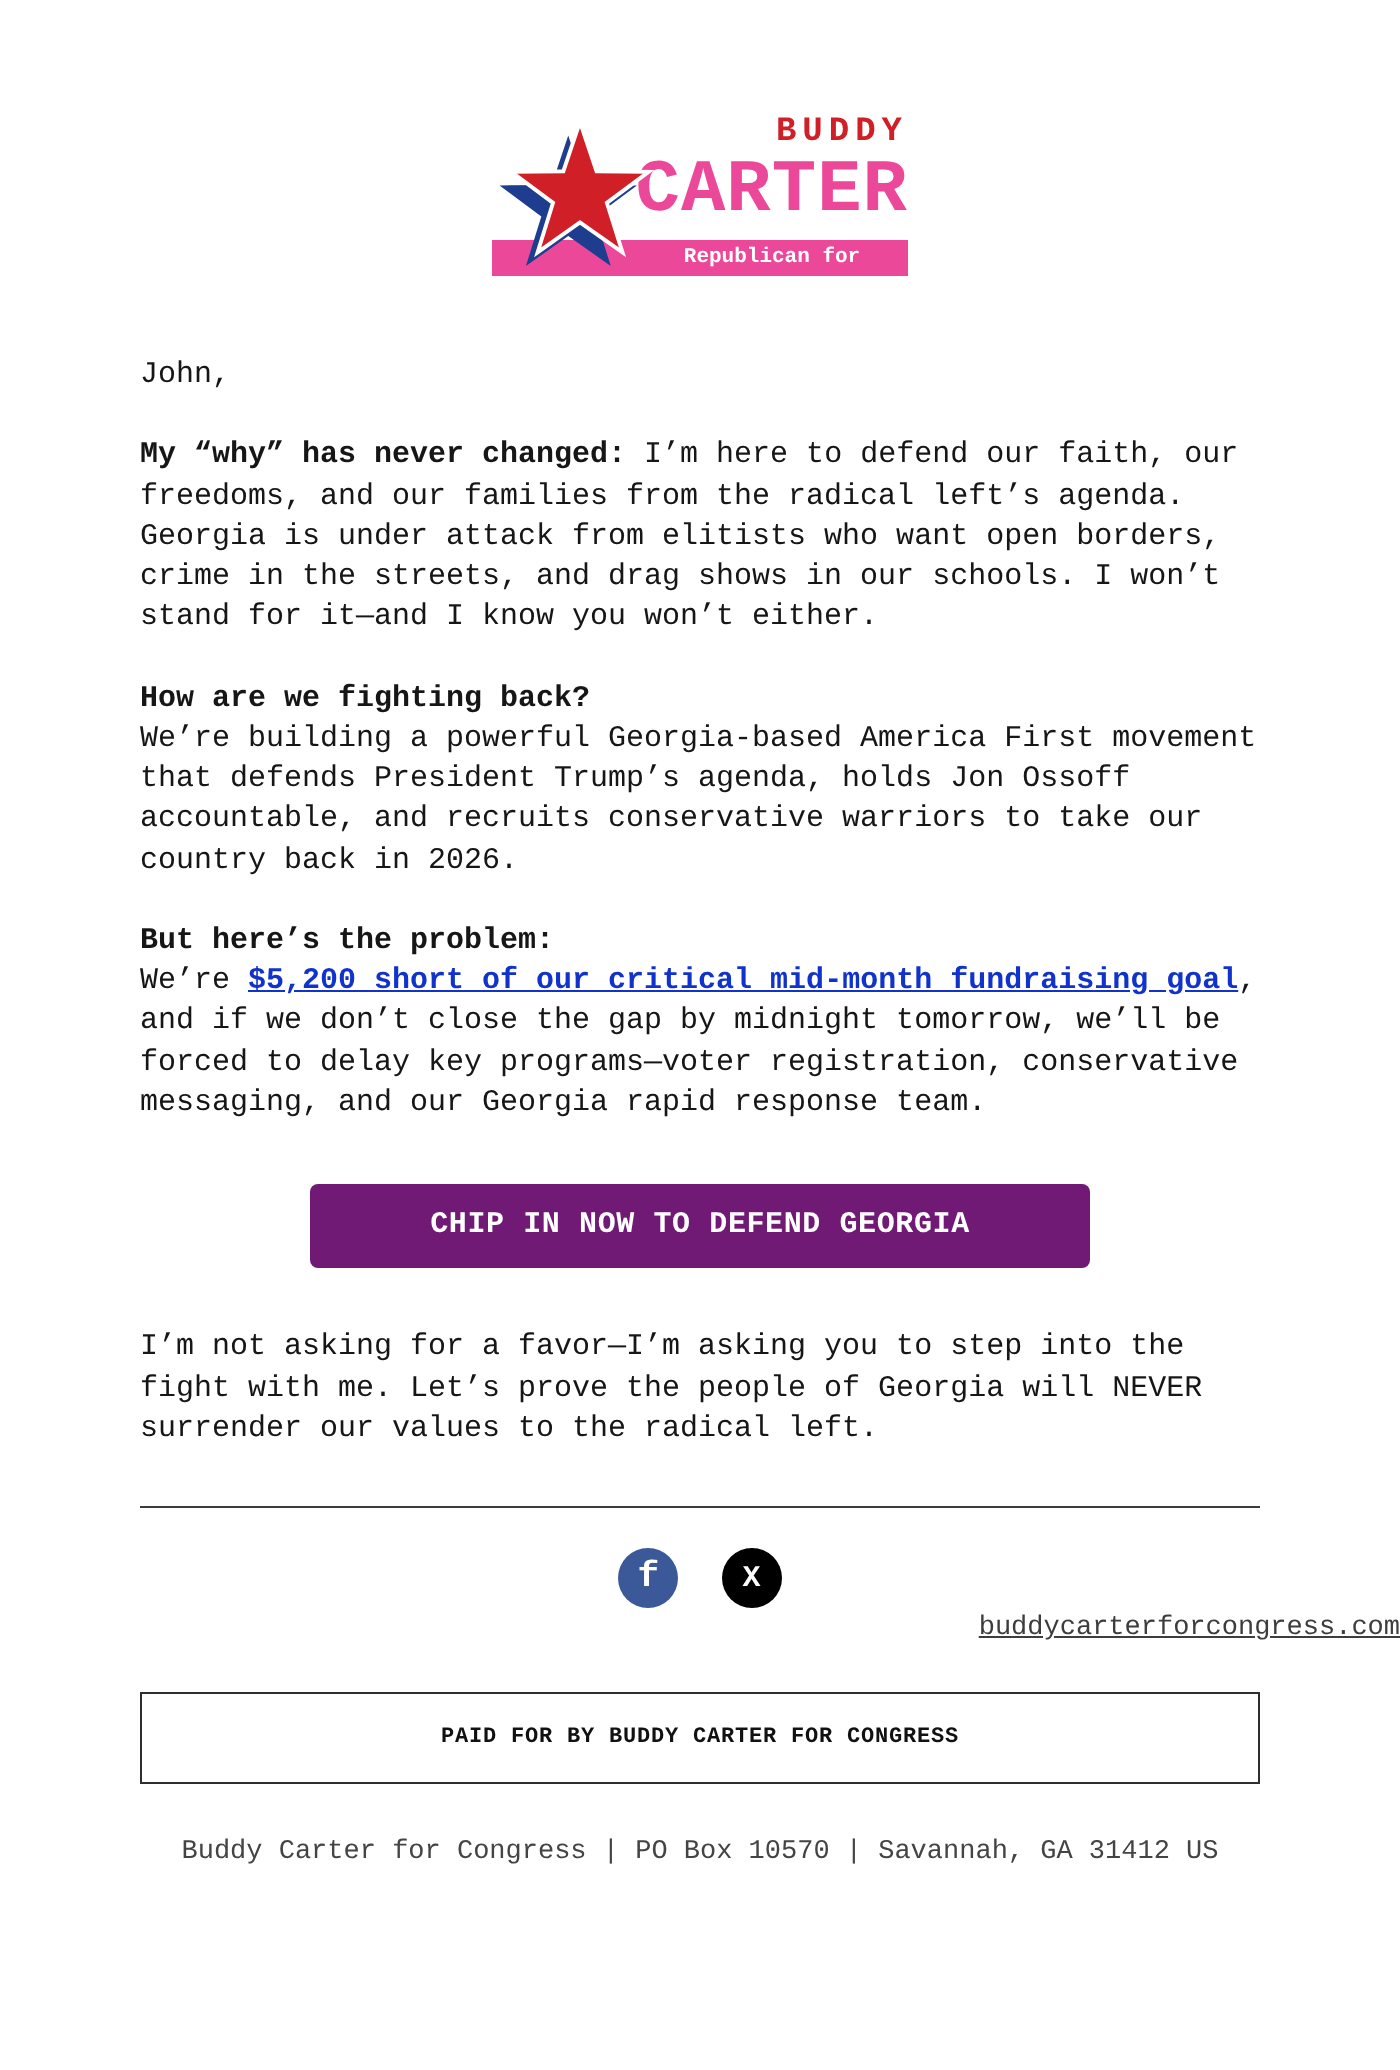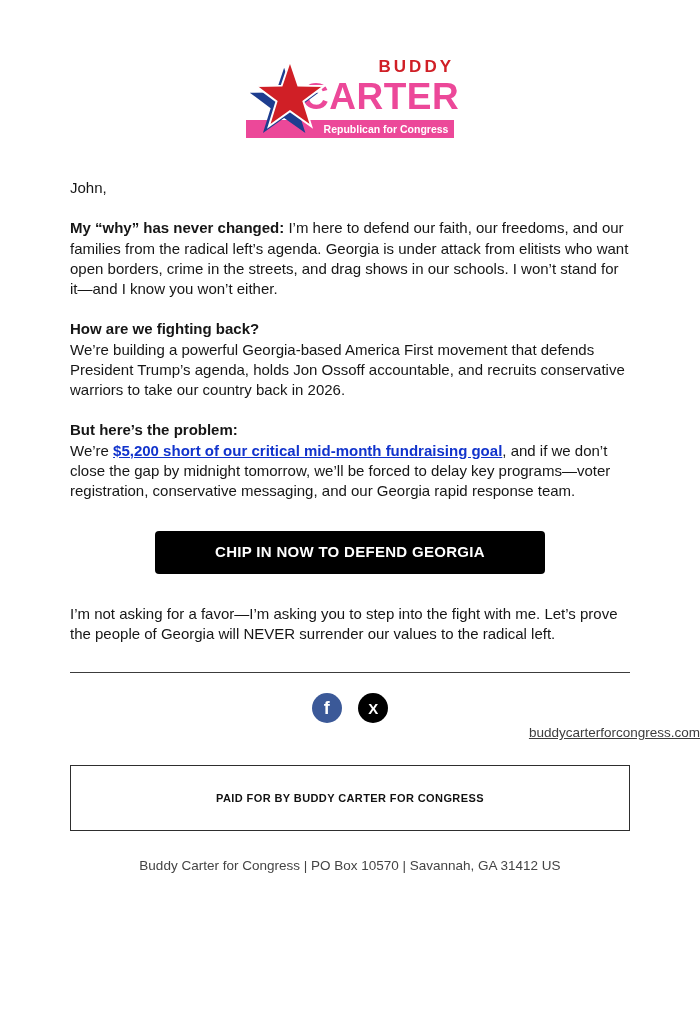--- a/index.html
+++ b/index.html
@@ -2,21 +2,21 @@
 <html><head>
 <meta charset="utf-8">
 <style>
   * { box-sizing: border-box; }
   html, body { margin: 0; padding: 0; background: #ffffff; }
   .page {
     width: 700px;
     min-height: 1035px;
     margin: 0 auto;
     background: #ffffff;
-    font-family: Liberation Sans, sans-serif;
+    font-family: Liberation Mono, monospace;
     color: #161616;
     padding-top: 58px;
     padding-bottom: 14px;
   }
 
   
   .logo-wrap { text-align: center; margin-bottom: 40px; }
   .logo { position: relative; width: 208px; height: 80px; margin: 0 auto; }
   .logo-banner {
     position: absolute; left: 0; right: 0; bottom: 0; height: 18px;
@@ -31,21 +31,21 @@
 
   
   .content { width: 560px; margin: 0 auto; font-size: 15px; line-height: 1.35; }
   .para { margin: 11px 0 20px 0; }
   .b { font-weight: bold; }
   .goal-link { color: #1133cc; font-weight: bold; text-decoration: underline; }
 
   .cta-row { text-align: center; margin: 30px 0 30px 0; }
   .cta-button {
     display: inline-block;
-    background: #000000;
+    background: #701a75;
     color: #ffffff;
     font-weight: bold;
     font-size: 15px;
     letter-spacing: 0.3px;
     padding: 11px 60px;
     border-radius: 4px;
     text-decoration: none;
     border: none;
     cursor: pointer;
     text-align: center;
@@ -64,21 +64,21 @@
   }
   .fb-circle { background: #3b5998; font-size: 18px; }
   .x-circle { background: #000000; font-size: 15px; }
 
   .website-row { text-align: right; }
   .website-link { color: #3d3d3d; font-size: 13.5px; text-decoration: underline; }
 
   .disclaimer-box {
     width: 560px; margin: 24px auto 0;
     border: 1px solid #2e2e2e;
-    padding: 26px 0;
+    padding: 16px 0;
     text-align: center;
     font-size: 11px; font-weight: bold; letter-spacing: 0.4px;
     color: #111111;
   }
 
   .address-row { text-align: center; margin-top: 27px; font-size: 13.5px; color: #444444; }
 </style>
 </head>
 <body>
 

